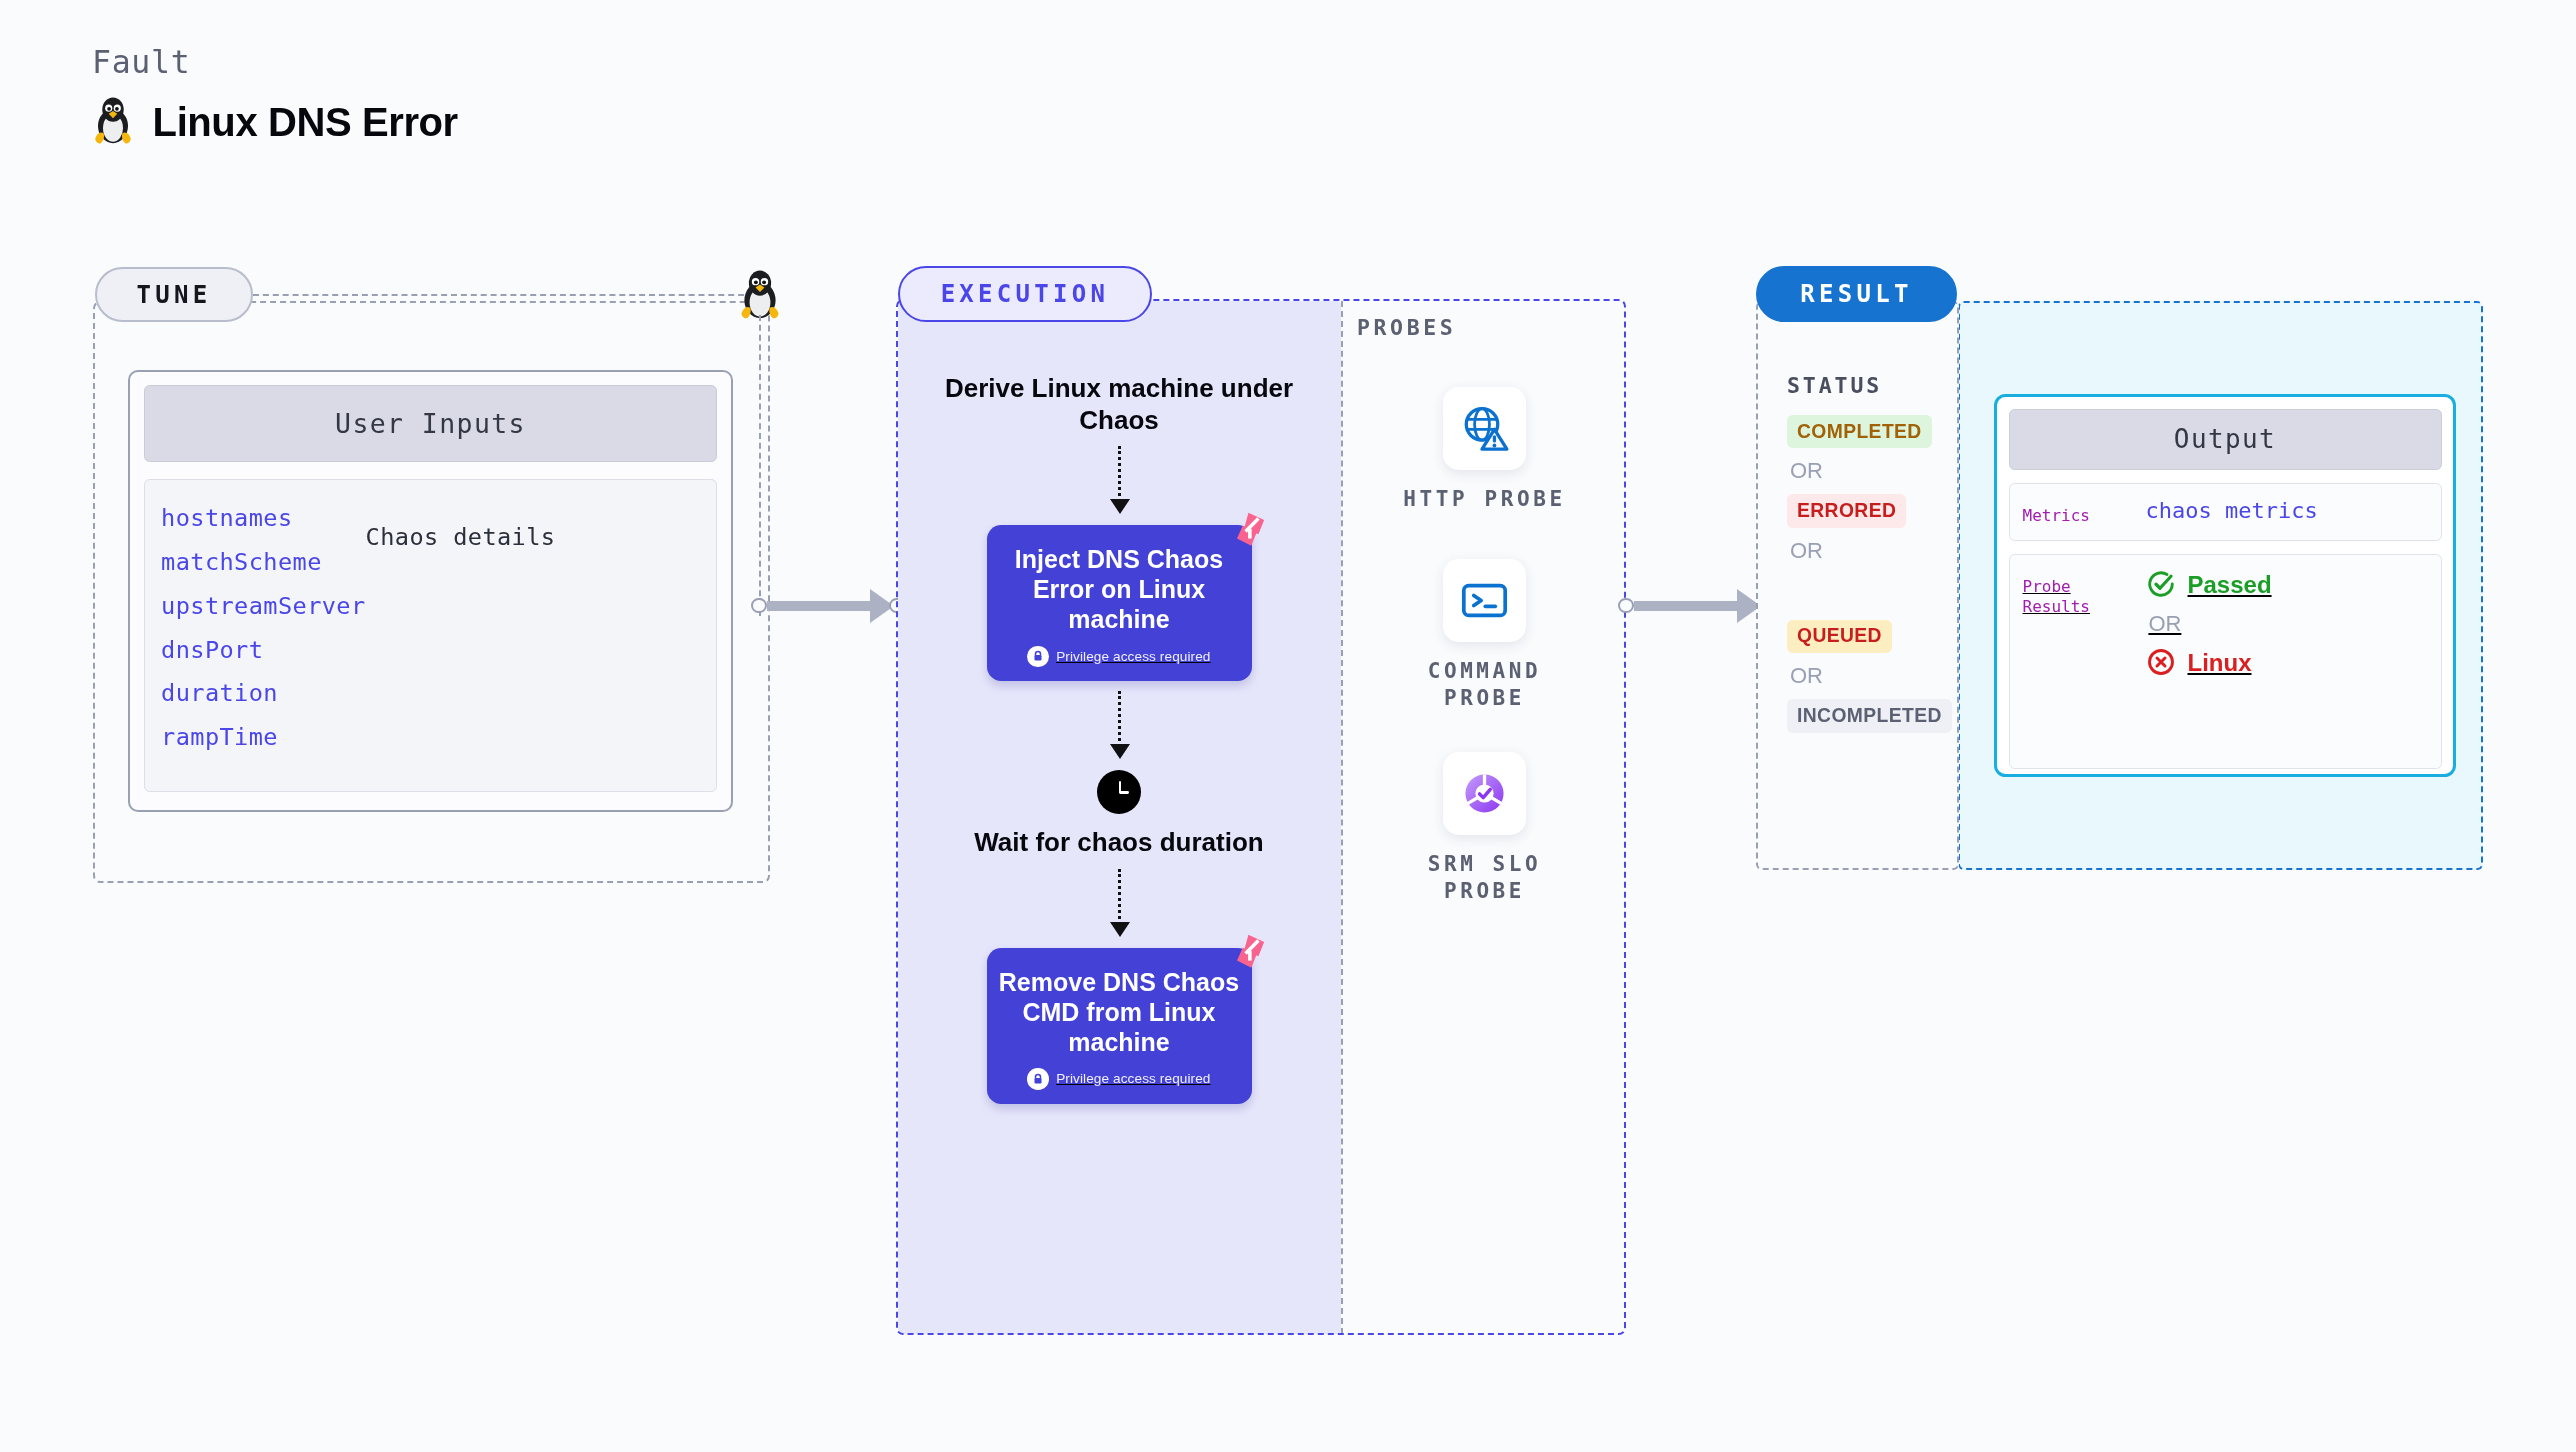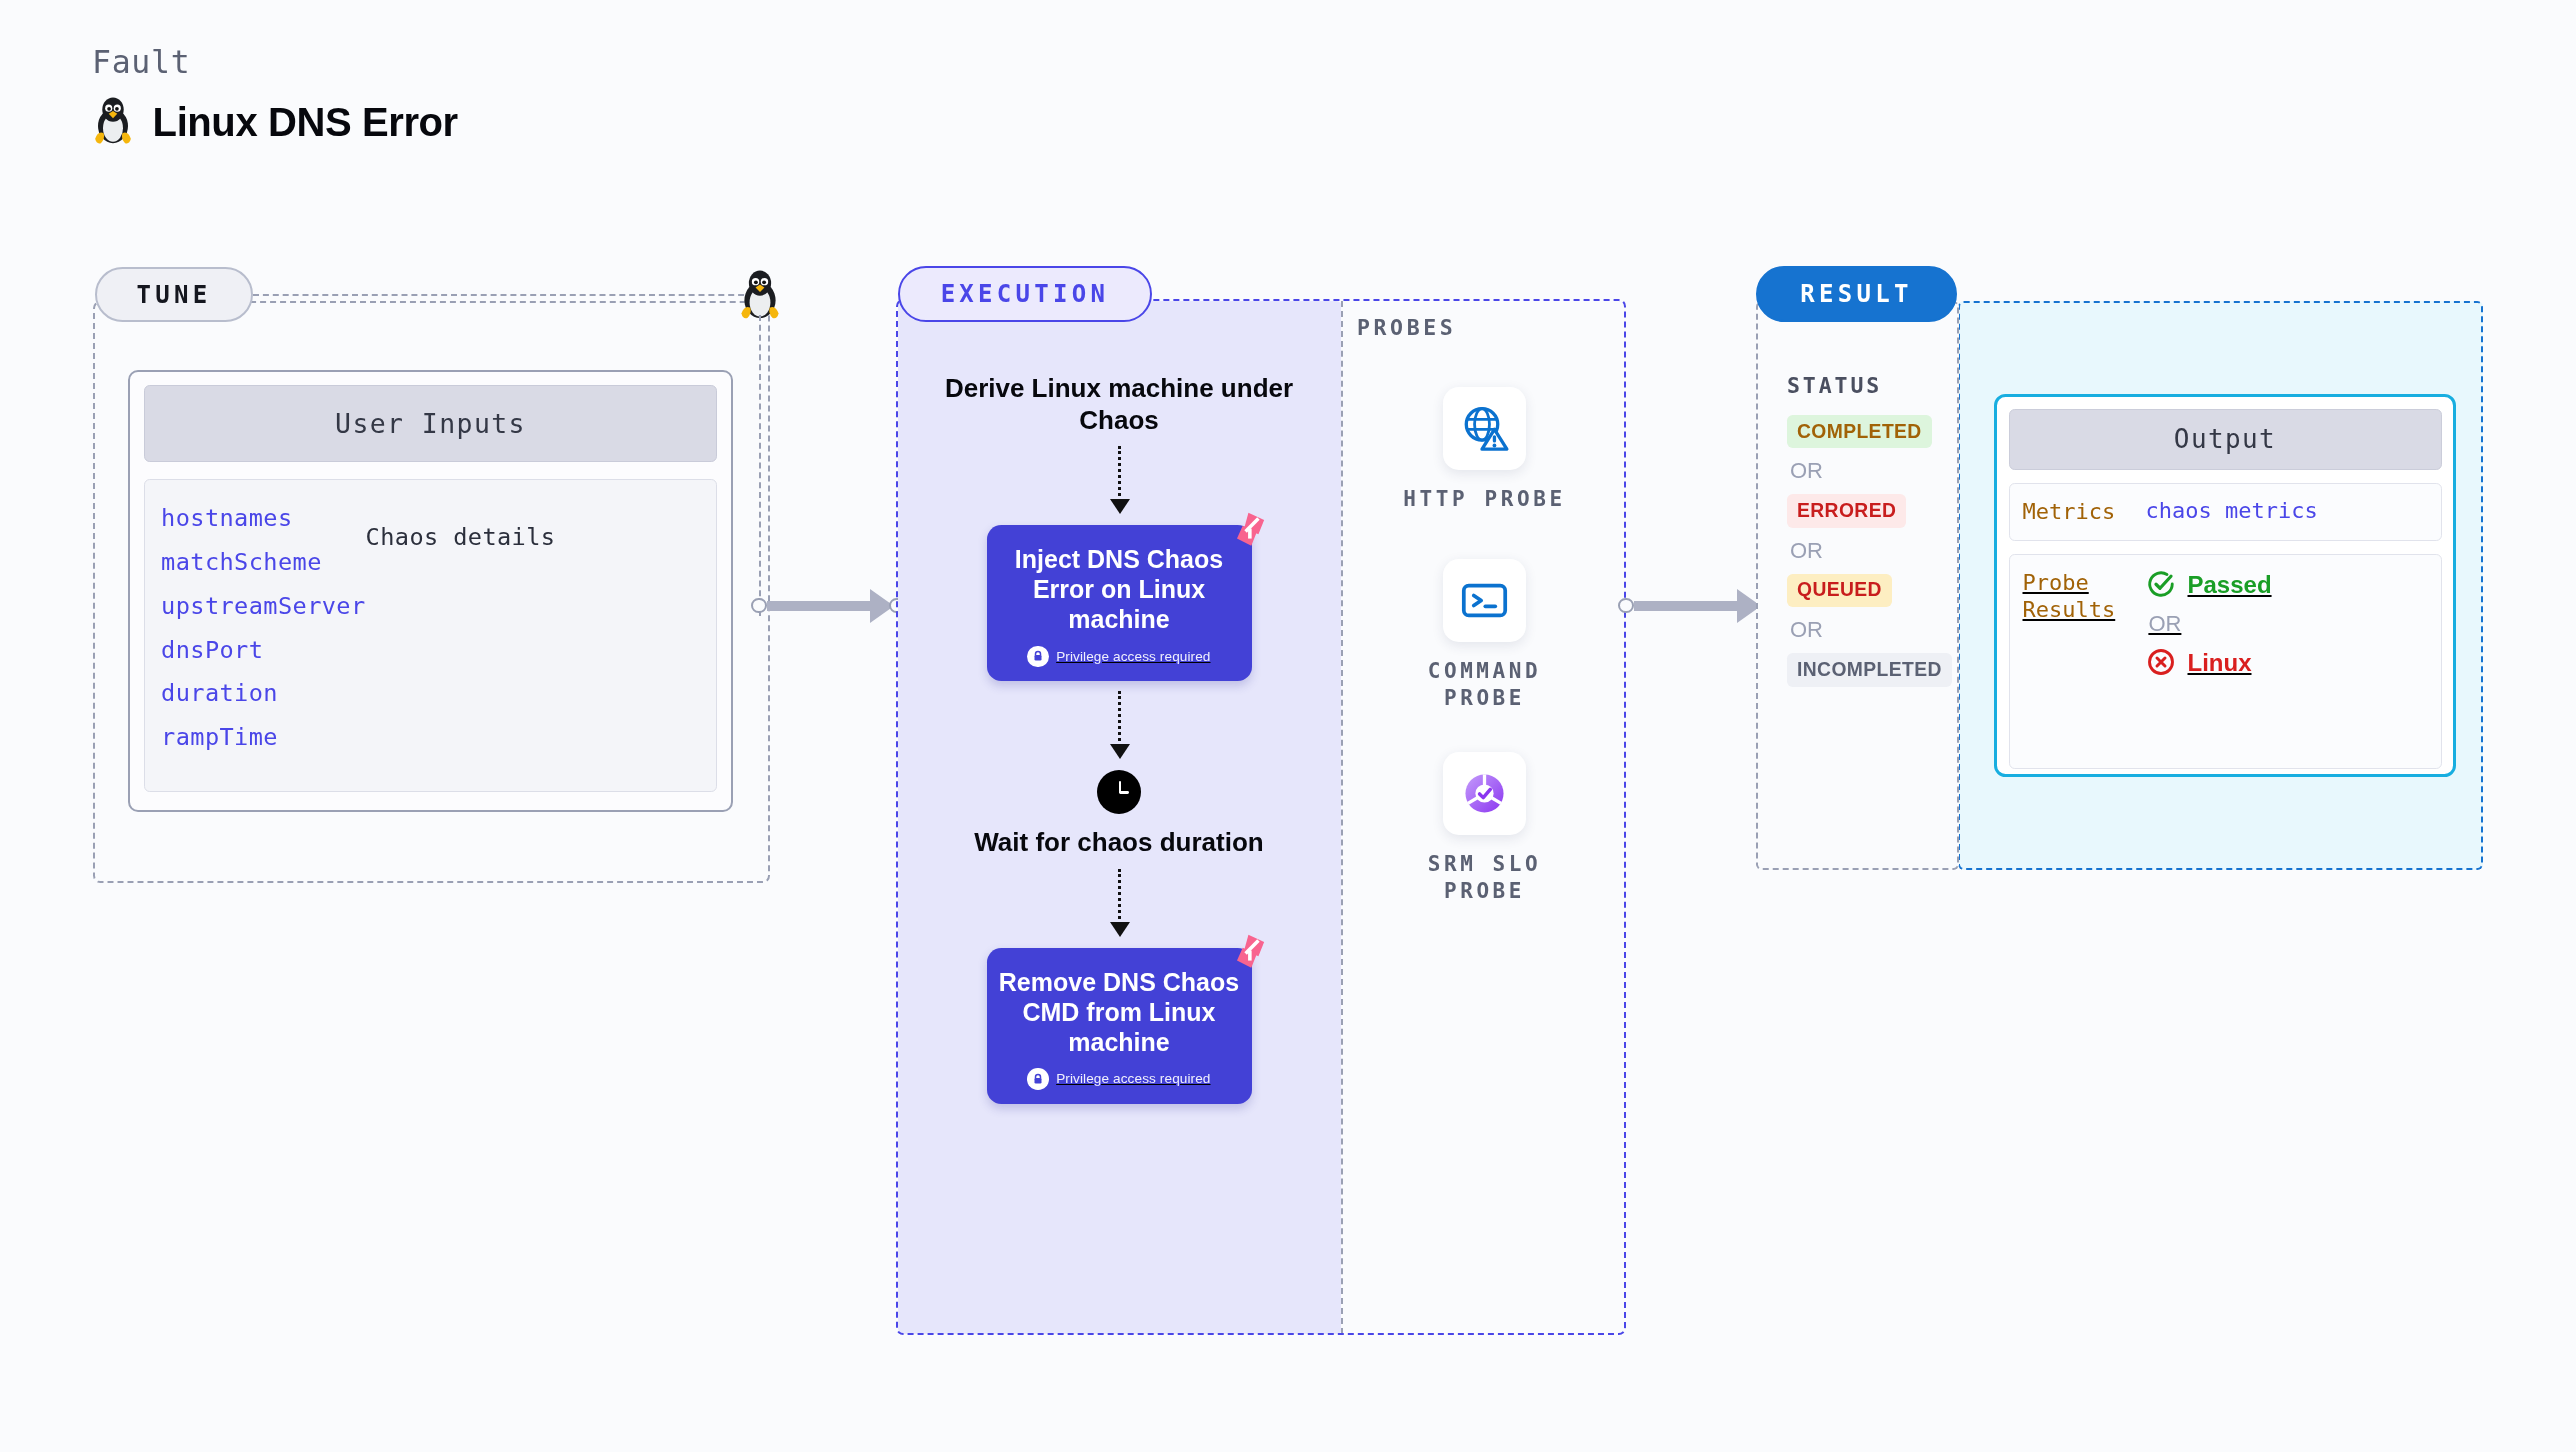--- a/index.html
+++ b/index.html
@@ -96,21 +96,21 @@
   .badge{display:inline-block;border-radius:5.7px;padding:5.7px 10px;font-size:19.3px;font-weight:bold;
     letter-spacing:0.4px;}
   .or{font-size:22px;color:#9aa0b4;margin:10px 0 10px 2.9px;}
 
   #output-card{position:absolute;left:1994px;top:394px;width:462px;height:383px;
     background:#fff;border:3.6px solid #18aee0;border-radius:11.5px;box-sizing:border-box;padding:11.5px;}
   #out-head{height:59px;background:#d9dae5;border:0.7px solid #cbcdda;border-radius:5.7px;
     display:flex;align-items:center;justify-content:center;font-size:26px;color:#343846;letter-spacing:1.4px;}
   .out-row{margin-top:13px;background:#fbfcfe;border:0.7px solid #e1e3ec;border-radius:5.7px;
     display:flex;padding:14.3px 13px;box-sizing:border-box;}
-  .out-row .k{font-size:22px;color:#a16207;width:123px;flex:none;line-height:1.25;}
+  .out-row .k{font-size:16px;color:#a21caf;width:123px;flex:none;line-height:1.25;margin-top:8px;}
   .out-row .v{font-size:22px;color:#4a46e8;}
   #probe-results-row{height:215px;text-decoration:underline;}
   .res-line{display:flex;align-items:center;gap:12px;}
   .res-line .t{font-size:24px;font-weight:bold;}
 
   
   .conn{position:absolute;height:29px;display:flex;align-items:center;}
   .conn .dot{width:15.8px;height:15.8px;border-radius:50%;background:#fafbfd;
     border:2.9px solid #9aa0b4;box-sizing:border-box;flex:none;}
   .conn .bar{height:10px;background:#adb1c4;flex:1;}
@@ -314,21 +314,21 @@
 <div class="panel" id="result-output-box"></div>
 <div class="panel" id="result-status-box"></div>
 <div class="pill" id="result-pill">RESULT</div>
 <div id="status-label">STATUS</div>
 
 <div id="status-list">
   <div><span class="badge" style="color:#a16207;background:#ddf5dd;">COMPLETED</span></div>
   <div class="or">OR</div>
   <div><span class="badge" style="color:#c81d1d;background:#fde9e9;">ERRORED</span></div>
   <div class="or">OR</div>
-  <div><span class="badge" style="color:#c81d1d;background:#fdeec2;">QUEUED</span></div>
+  <div><span class="badge" style="color:#c81d1d;background:#fdeec2;margin-top:46px;">QUEUED</span></div>
   <div class="or">OR</div>
   <div><span class="badge" style="color:#5b6173;background:#eef0f5;">INCOMPLETED</span></div>
 </div>
 
 <div id="output-card">
   <div id="out-head" class="mono">Output</div>
 
   <div class="out-row">
     <div class="k mono">Metrics</div>
     <div class="v mono">chaos metrics</div>

